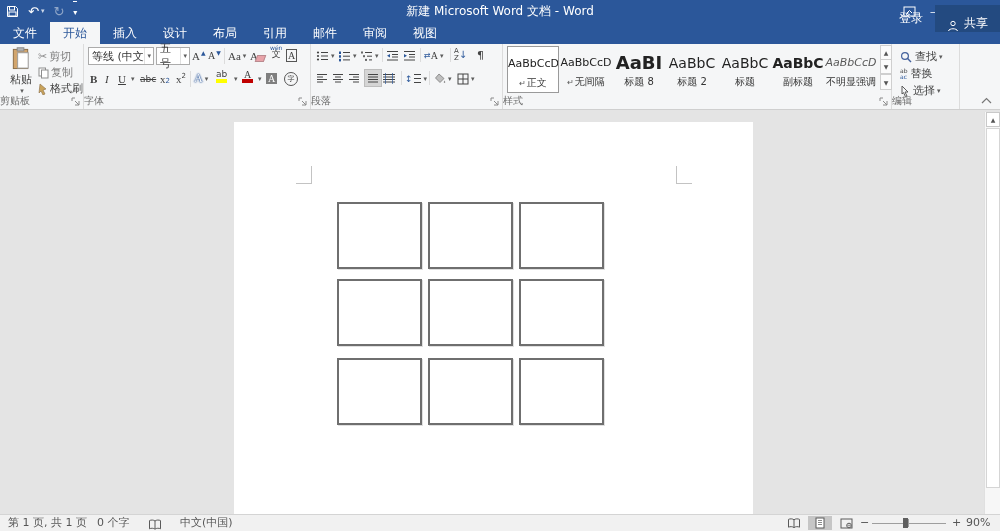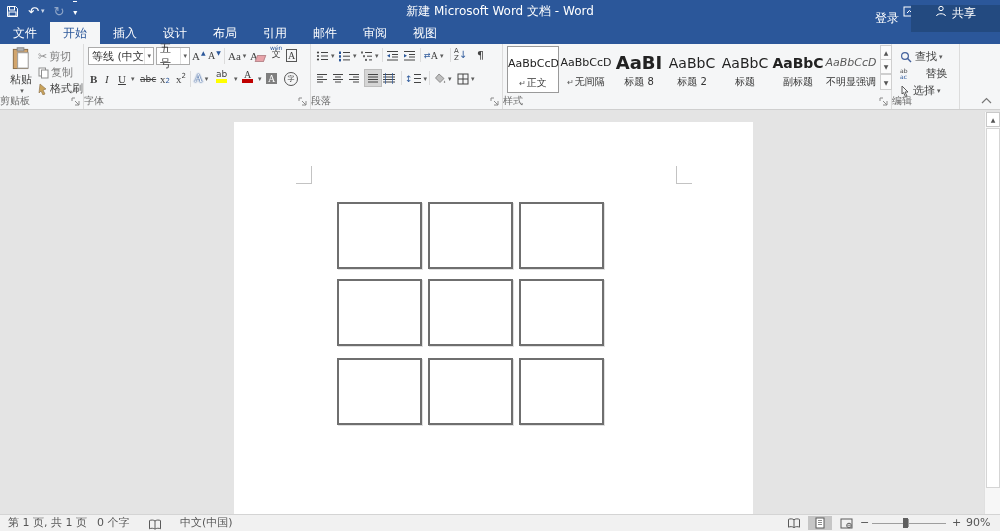--- a/index.html
+++ b/index.html
@@ -17,21 +17,21 @@
   .restore-ic span{position:absolute;border:1px solid #fff;width:7px;height:6px;background:transparent}
   .restore-ic .b{left:0;top:2px;background:#2b579a}
   .restore-ic .f{left:2px;top:0}
   
   #tabrow{position:absolute;left:0;top:22px;width:1000px;height:22px;background:#2b579a;display:flex;align-items:flex-end}
   .tab{height:22px;line-height:22px;padding:0 13px;font-size:12px;color:#fff;cursor:default}
   .tab.active{background:#f5f6f7;color:#2b579a}
   #tellme{display:flex;align-items:center;gap:5px;margin-left:14px;font-size:12px;color:#b3c4e1;height:22px}
   #tabrow-right{position:absolute;right:0;top:7px;height:22px;display:flex;align-items:center}
   #signin{color:#fff;font-size:12px;padding:0 12px}
-  #share{height:27px;display:flex;align-items:flex-start;gap:5px;color:#fff;font-size:12px;background:#234a80;padding:0 24px}
+  #share{height:27px;display:flex;align-items:flex-end;gap:5px;color:#fff;font-size:12px;background:#234a80;padding:0 12px}
   
   #ribbon{position:absolute;left:0;top:44px;width:1000px;height:66px;background:#f5f6f7;border-bottom:1px solid #cfcfcf;box-sizing:border-box}
   .group{position:absolute;top:0;height:65px;border-right:1px solid #dcdcdc;box-sizing:border-box}
   .glabel{position:absolute;bottom:1px;left:0;width:100%;text-align:left;font-size:10px;color:#6b6b6b}
   .launcher{position:absolute;right:3px;bottom:3px;width:9px;height:9px}
   .sbtn{position:absolute;display:flex;align-items:center;height:17px;font-size:11px;color:#3f3f3f;white-space:nowrap;cursor:default}
   .dd{font-size:7px;color:#5c5c5c;margin-left:2px}
   .combo{position:absolute;height:18px;border:1px solid #ababab;background:#fff;font-size:11px;color:#333;display:flex;align-items:center;box-sizing:border-box;padding-left:3px}
   .combo .dd{margin-left:auto;padding:0 2px;border-left:1px solid #e0e0e0;height:100%;display:flex;align-items:center}
   .vsep{position:absolute;width:1px;background:#dcdcdc;top:4px;height:38px}
@@ -425,21 +425,21 @@
           <path d="M7.6 7.6L11 11" stroke="#44619c" stroke-width="1.4"></path>
         </svg>
       <span style="margin-left:3px">查找</span>
         <span class="dd">▾</span>
     </div>
     <div class="sbtn" style="left:8px;top:21px">
       <span style="display:flex;flex-direction:column;line-height:6px;font-size:6px">
           <span style="color:#444">ab</span>
           <span style="color:#2b579a">ac</span>
         </span>
-      <span style="margin-left:18px">替换</span>
+      <span style="margin-left:3px">替换</span>
     </div>
     <div class="sbtn" style="left:8px;top:38px">
       <svg class="ico" width="10" height="12" viewBox="0 0 10 12">
           <path d="M2 1l6 6H5l2 4-1.5.7L3.5 7.6 2 9z" fill="none" stroke="#5a5a5a"></path>
         </svg>
       <span style="margin-left:3px">选择</span>
         <span class="dd">▾</span>
     </div>
     <div class="glabel">编辑</div>
   </div>

